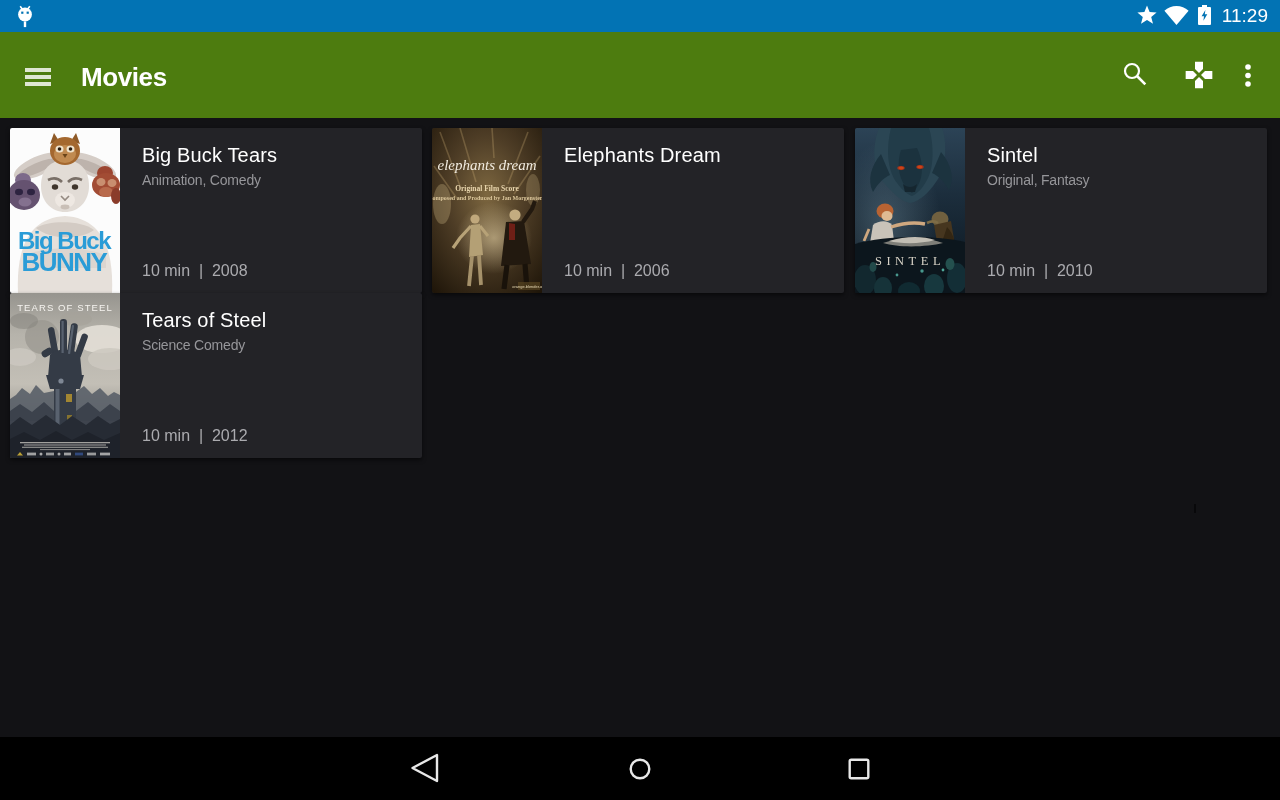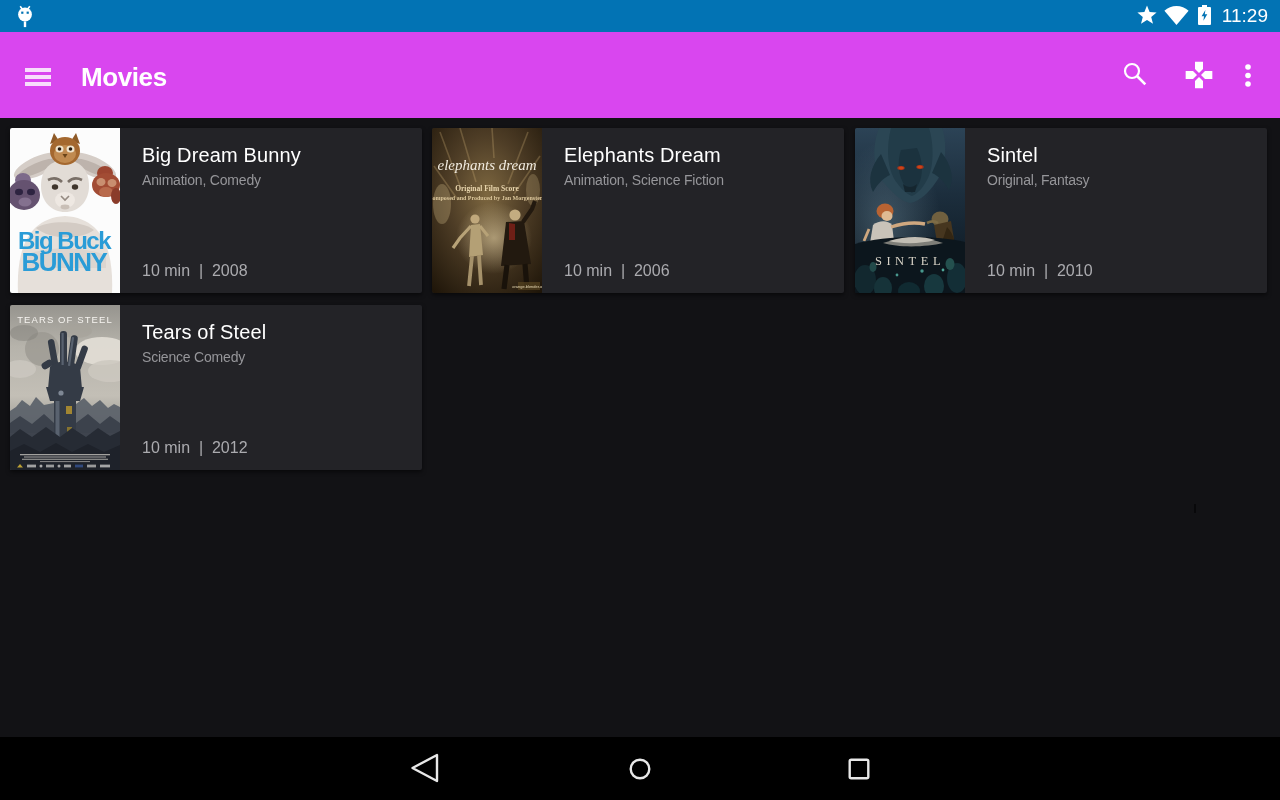--- a/index.html
+++ b/index.html
@@ -1,19 +1,19 @@
 <!DOCTYPE html>
 <html><head>
 <meta charset="utf-8">
 <style>
   * { margin:0; padding:0; box-sizing:border-box; }
   html,body { width:1280px; height:800px; overflow:hidden; background:#121215; font-family:"Liberation Sans", sans-serif; }
   .abs { position:absolute; }
   #statusbar { position:absolute; top:0; left:0; width:1280px; height:32px; background:#0273b4; }
-  #appbar { position:absolute; top:32px; left:0; width:1280px; height:86px; background:#d946ef; }
+  #appbar { position:absolute; top:32px; left:0; width:1280px; height:86px; background:#4d7c0f; }
   #appbar-title { position:absolute; left:81px; top:32px; color:#fff; font-size:26px; line-height:26px; font-weight:bold; letter-spacing:-0.4px; }
   #content { position:absolute; top:118px; left:0; width:1280px; height:619px; background:#121215; }
   .card { position:absolute; width:412px; height:165px; background:#232327; border-radius:2px; box-shadow:0 2px 4px rgba(0,0,0,0.55); }
   .poster { position:absolute; left:0; top:0; width:110px; height:165px; border-radius:2px 0 0 2px; overflow:hidden; }
   .ctitle { position:absolute; left:132px; top:14.3px; color:#ffffff; font-size:20px; line-height:26px; letter-spacing:0.15px; }
   .cgenre { position:absolute; left:132px; top:40px; color:#96969a; font-size:14px; line-height:25px; letter-spacing:-0.2px; }
   .cmeta  { position:absolute; left:132px; top:133.4px; color:#ababaf; font-size:16px; line-height:20px; }
   #navbar { position:absolute; top:737px; left:0; width:1280px; height:63px; background:#000; }
   #cursor { position:absolute; left:1194px; top:504px; width:1.5px; height:9px; background:#08080a; }
 </style>
@@ -106,21 +106,21 @@
       <ellipse cx="49.5" cy="21" rx="4" ry="3.6" fill="#eee2cc"></ellipse>
       <ellipse cx="60.5" cy="21" rx="4" ry="3.6" fill="#eee2cc"></ellipse>
       <circle cx="49.5" cy="21" r="1.8" fill="#26190e"></circle>
       <circle cx="60.5" cy="21" r="1.8" fill="#26190e"></circle>
       <path d="M52.5 26 L55 30 L57.5 26 Z" fill="#6a4418"></path>
 
       <text x="54" y="121" font-family="Liberation Sans, sans-serif" font-size="24" font-weight="bold" fill="#2a9cd7" text-anchor="middle" letter-spacing="-1.5">Big Buck</text>
       <text x="54" y="143" font-family="Liberation Sans, sans-serif" font-size="26" font-weight="bold" fill="#2a9cd7" text-anchor="middle" letter-spacing="-1.5">BUNNY</text>
     </svg>
     </div>
-    <div class="ctitle">Big Dream Bunny</div>
+    <div class="ctitle">Big Buck Tears</div>
     <div class="cgenre">Animation, Comedy</div>
     <div class="cmeta">10 min&nbsp; |&nbsp; 2008</div>
   </div>
 
   <div class="card" style="left:432px;top:10px;padding-left:32px;">
     <div class="poster" id="poster-ed">
     <svg width="110" height="165" viewBox="0 0 110 165">
       <defs>
         <radialGradient id="edbg" cx="50%" cy="40%" r="78%">
           <stop offset="0%" stop-color="#7d6740"></stop>
@@ -158,21 +158,20 @@
       <circle cx="83" cy="87" r="5.6" fill="#c3ac80"></circle>
       <path d="M74 94 L92 93 L99 136 L69 138 Z" fill="#22190f"></path>
       <path d="M77 95 L83 96 L83 112 L77 112 Z" fill="#6e1f16"></path>
       <path d="M91 94 L100 81 L103 73" stroke="#22190f" stroke-width="4.2" fill="none"></path>
       <path d="M75 137 L72 161 M93 136 L95 161" stroke="#19120a" stroke-width="5.2"></path>
       <rect x="86" y="154" width="22" height="8" fill="#55431f" opacity="0.7"></rect>
       <text x="97" y="160" font-family="Liberation Sans, sans-serif" font-size="4" fill="#e8d9b4" text-anchor="middle">orange.blender.org</text>
     </svg>
     </div>
     <div class="ctitle">Elephants Dream</div>
-    <div class="cgenre">Animation, Science Fiction</div>
     <div class="cmeta">10 min&nbsp; |&nbsp; 2006</div>
   </div>
 
   <div class="card" style="left:855px;top:10px;">
     <div class="poster" id="poster-sintel">
     <svg width="110" height="165" viewBox="0 0 110 165">
       <defs>
         <linearGradient id="sbg" x1="0" y1="0" x2="0" y2="1">
           <stop offset="0%" stop-color="#2c4356"></stop>
           <stop offset="40%" stop-color="#1c2e3d"></stop>
@@ -230,21 +229,21 @@
       <circle cx="67" cy="143" r="1.7" fill="#48988e"></circle>
       <circle cx="42" cy="147" r="1.4" fill="#48988e"></circle>
       <circle cx="88" cy="142" r="1.4" fill="#50a89a"></circle>
     </svg>
     </div>
     <div class="ctitle">Sintel</div>
     <div class="cgenre">Original, Fantasy</div>
     <div class="cmeta">10 min&nbsp; |&nbsp; 2010</div>
   </div>
 
-  <div class="card" style="left:10px;top:187px;">
+  <div class="card" style="left:10px;top:175px;">
     <div class="poster" id="poster-tos">
     <svg width="110" height="165" viewBox="0 0 110 165">
       <defs>
         <linearGradient id="tbg" x1="0" y1="0" x2="0" y2="1">
           <stop offset="0%" stop-color="#96948e"></stop>
           <stop offset="25%" stop-color="#b6b3ab"></stop>
           <stop offset="55%" stop-color="#c3bfb6"></stop>
           <stop offset="80%" stop-color="#8f8d87"></stop>
           <stop offset="100%" stop-color="#62615d"></stop>
         </linearGradient>

